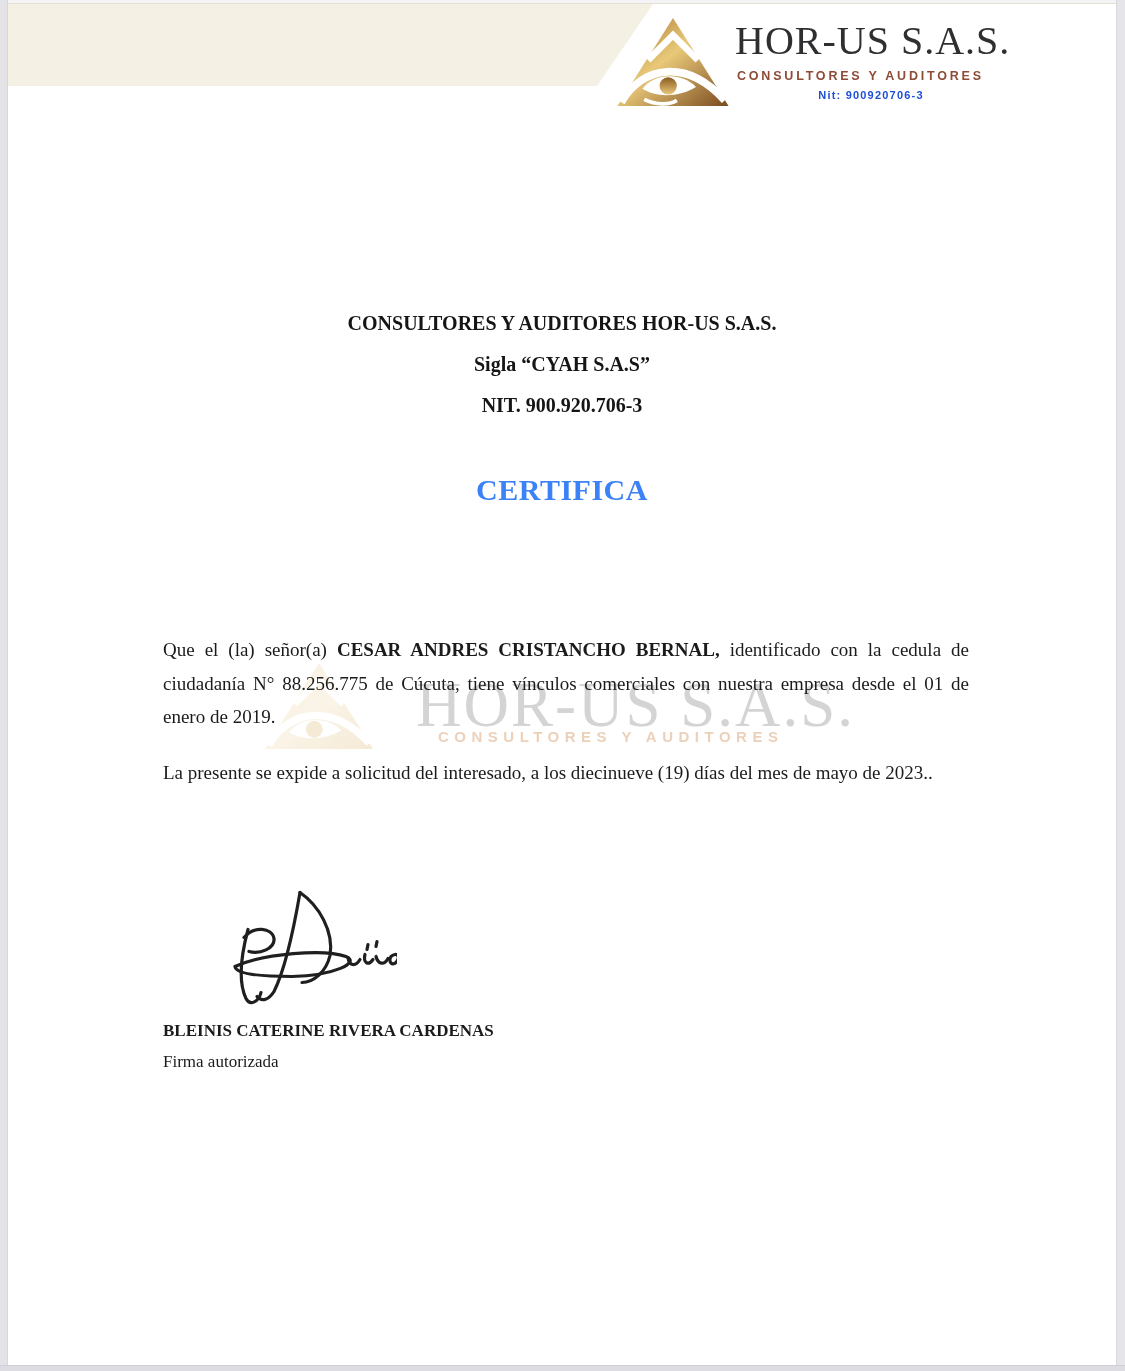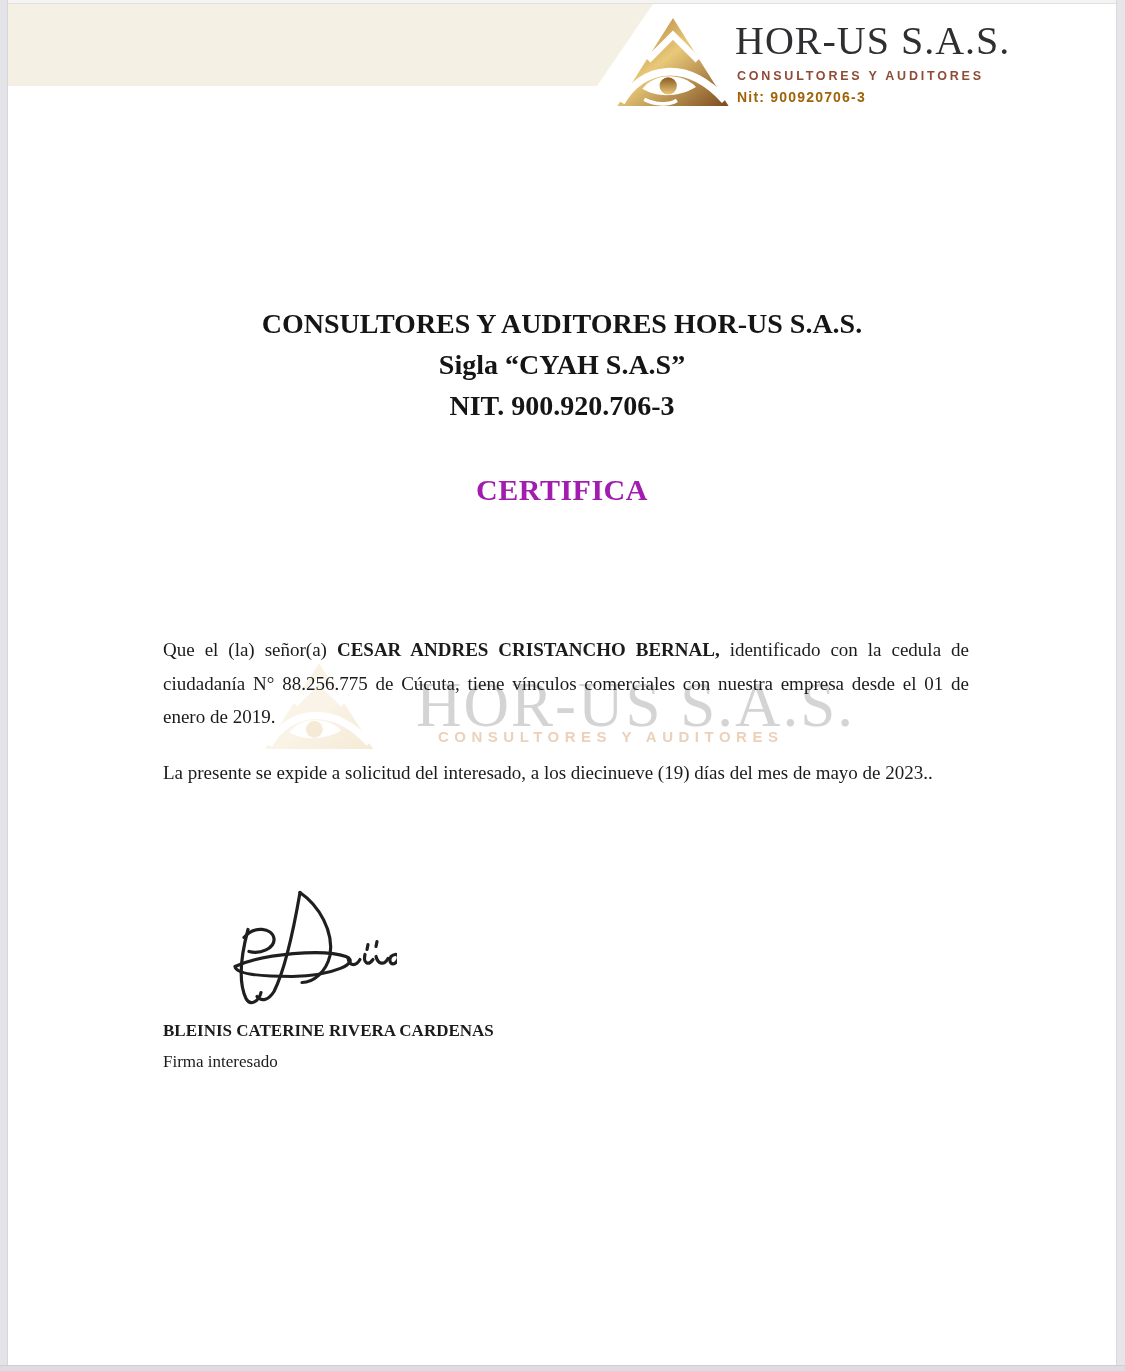--- a/index.html
+++ b/index.html
@@ -33,37 +33,37 @@
     font-size:40px;line-height:46px;letter-spacing:1px;
     color:#2f2f31;white-space:nowrap;
   }
   .brand-tagline{
     position:absolute;left:737px;top:69px;width:280px;
     font-family:"Liberation Sans", sans-serif;
     font-size:12.5px;font-weight:bold;letter-spacing:2.8px;
     color:#8e4b36;white-space:nowrap;
   }
   .brand-nit{
-    position:absolute;left:737px;top:89px;width:268px;text-align:left;
+    position:absolute;left:737px;top:89px;width:268px;text-align:center;
     font-family:"Liberation Sans", sans-serif;
-    font-size:14px;font-weight:bold;letter-spacing:1.2px;
-    color:#a16207;white-space:nowrap;
+    font-size:11px;font-weight:bold;letter-spacing:1.2px;
+    color:#1d4ed8;white-space:nowrap;
   }
 
   
   .title-block{
     position:absolute;left:7px;right:8px;top:303px;
-    text-align:center;font-weight:bold;font-size:28px;line-height:41px;
+    text-align:center;font-weight:bold;font-size:20px;line-height:41px;
     color:#151515;
     font-family:Liberation Serif, serif;
   }
   .certifica{
     position:absolute;left:7px;right:8px;top:474px;
     text-align:center;font-weight:bold;font-size:30px;line-height:32px;
-    color:#a21caf;letter-spacing:0.5px;
+    color:#3b82f6;letter-spacing:0.5px;
   }
 
   
   .watermark{position:absolute;left:0;top:0;width:1125px;height:1371px;z-index:0;pointer-events:none;}
   .wm-triangle{position:absolute;left:263px;top:656px;width:112px;height:100px;opacity:0.55;}
   .wm-brand{
     position:absolute;left:416px;top:672px;
     font-size:63px;line-height:66px;letter-spacing:2px;
     color:#d4d4d4;white-space:nowrap;
   }
@@ -161,21 +161,21 @@
     <path d="M126,72 C127,80 133,82 138,74"></path>
     <path d="M143,69 C141,77 146,81 151,74"></path>
     <path d="M146,59 L145,64"></path>
     <path d="M155,56 L154,61"></path>
     <path d="M154,71 C156,79 162,80 166,73"></path>
     <path d="M169,71 C175,66 179,71 174,77 C170,81 166,76 169,71"></path>
   </svg>
 
   <div class="sig-block">
     <div class="sig-name">BLEINIS CATERINE RIVERA CARDENAS</div>
-    <div class="sig-note">Firma interesado</div>
+    <div class="sig-note">Firma autorizada</div>
   </div>
 
   <div class="edge-top"></div>
   <div class="edge-left"></div>
   <div class="edge-right"></div>
   <div class="edge-bottom"></div>
 
 </div>
 
 </body></html>

